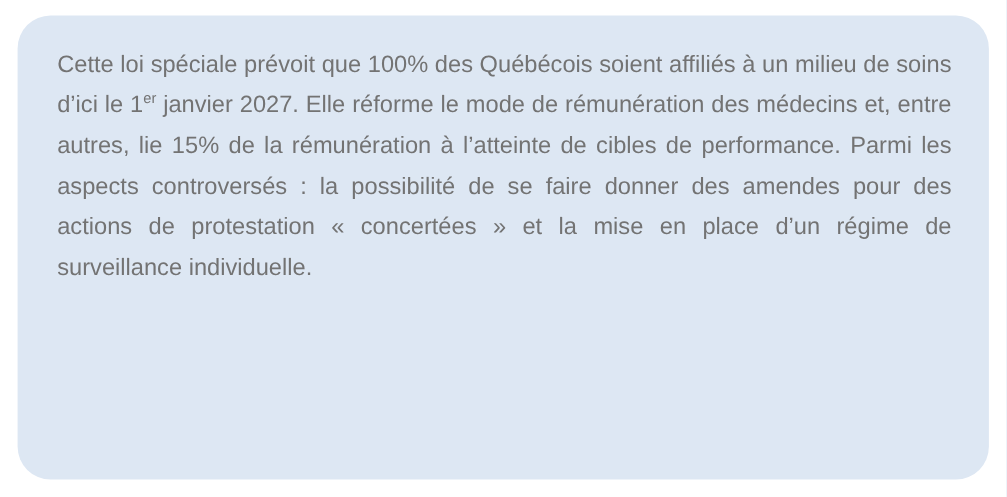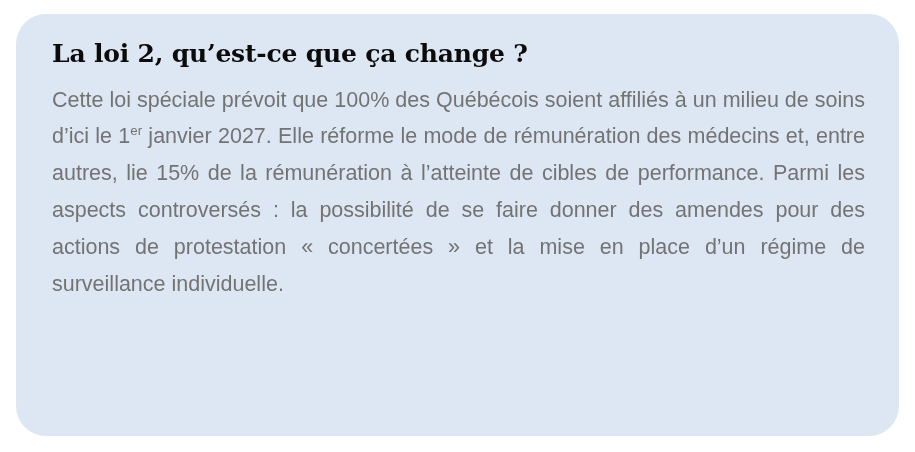--- a/index.html
+++ b/index.html
@@ -49,16 +49,15 @@
     font-size: 0.62em;
     vertical-align: super;
     line-height: 0;
   }
 </style>
 </head>
 <body>
 
 <div class="callout-wrap">
   <div class="callout-box">
-    <h2 class="callout-title">La loi 2, qu’est-ce que ça change ?</h2>
     <p class="callout-body"><span>Cette loi spéciale prévoit que 100% des Québécois soient affiliés à un milieu de soins d’ici le 1</span><sup>er</sup><span> janvier 2027. Elle réforme le mode de rémunération des médecins et, entre autres, lie 15% de la rémunération à l’atteinte de cibles de performance. Parmi les aspects controversés : la possibilité de se faire donner des amendes pour des actions de protestation « concertées » et la mise en place d’un régime de surveillance individuelle.</span></p>
   </div>
 </div>
 
 </body></html>

